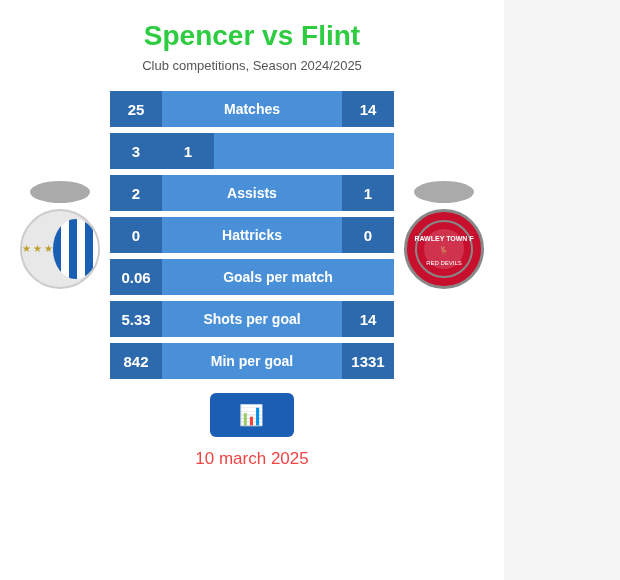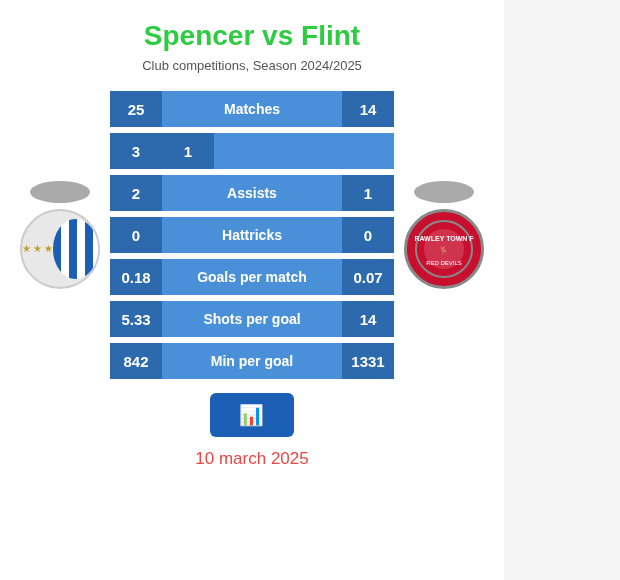--- a/index.html
+++ b/index.html
@@ -203,23 +203,22 @@
           <div class="stat-left-val">2</div>
           <div class="stat-label">Assists</div>
           <div class="stat-right-val">1</div>
         </div>
         <div class="stat-row">
           <div class="stat-left-val">0</div>
           <div class="stat-label">Hattricks</div>
           <div class="stat-right-val">0</div>
         </div>
         <div class="stat-row">
-          <div class="stat-left-val">0.18</div>
+          <div class="stat-left-val">0.06</div>
           <div class="stat-label">Goals per match</div>
-          <div class="stat-right-val">0.07</div>
         </div>
         <div class="stat-row">
           <div class="stat-left-val">5.33</div>
           <div class="stat-label">Shots per goal</div>
           <div class="stat-right-val">14</div>
         </div>
         <div class="stat-row">
           <div class="stat-left-val">842</div>
           <div class="stat-label">Min per goal</div>
           <div class="stat-right-val">1331</div>

